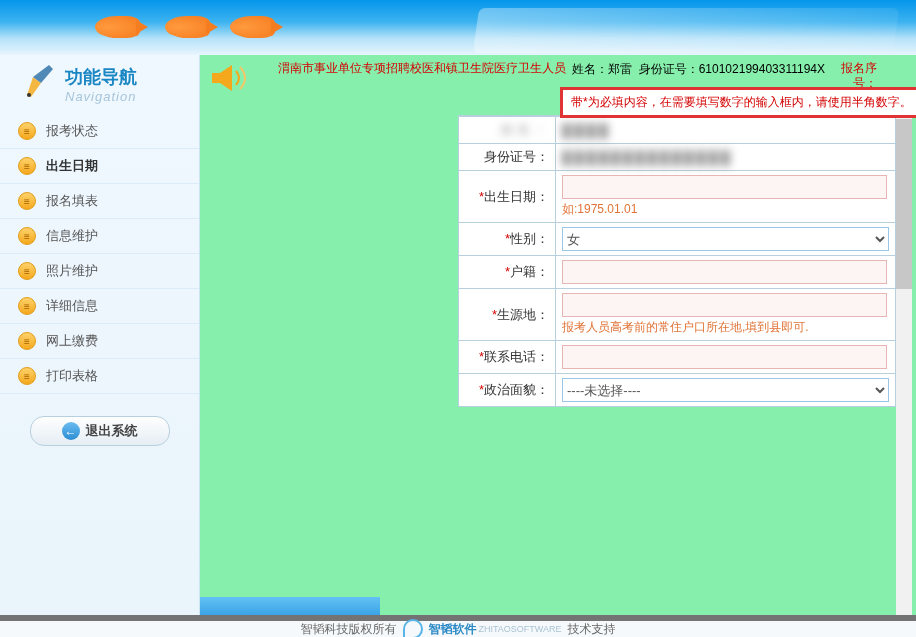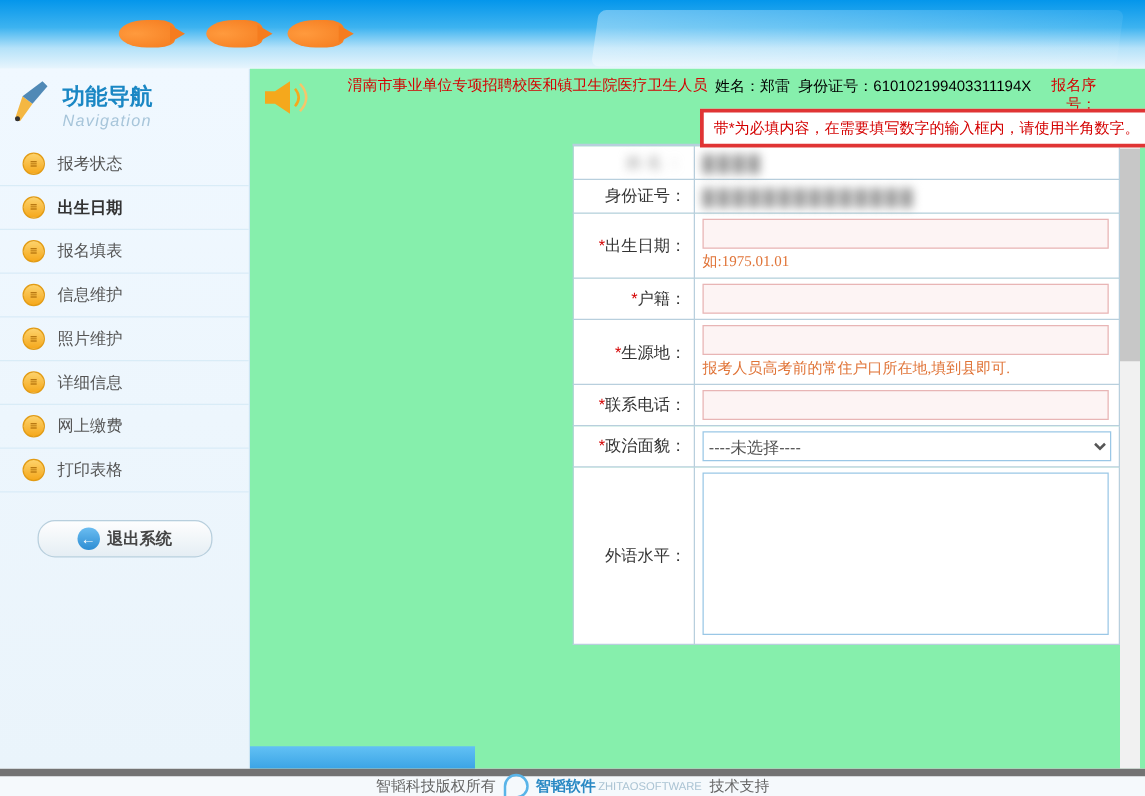--- a/index.html
+++ b/index.html
@@ -7,21 +7,21 @@
     
     .header-bg { height: 55px; background: linear-gradient(to bottom, #0496eb 0%, #3db3f0 40%, #b5e2f9 70%, #e8f5fd 100%); position: relative; overflow: hidden; }
     .kb-decoration { position: absolute; right: 20px; top: 8px; width: 420px; height: 45px; background: linear-gradient(135deg, rgba(255,255,255,0.35), rgba(255,255,255,0.05)); border-radius: 6px; transform: skewX(-8deg); }
     .fish { position: absolute; width: 45px; height: 22px; background: radial-gradient(ellipse at 30% 50%, #ff9a3d, #f57c1f); border-radius: 50% 30% 30% 50%; top: 16px; }
     .fish::after { content:''; position:absolute; right:-8px; top:4px; width:0; height:0; border-left:12px solid #f57c1f; border-top:7px solid transparent; border-bottom:7px solid transparent;}
     .fish:nth-child(2){left:95px} .fish:nth-child(3){left:165px} .fish:nth-child(4){left:230px}
     
     .main-area { display: flex; height: 560px; }
     
     .sidebar { width: 200px; background: linear-gradient(to bottom, #f0f8ff, #eaf4fb); border-right: 1px solid #cde5f3; }
-    .nav-header { padding: 10px 12px 2px 50px; position: relative; }
+    .nav-header { padding: 10px 12px 2px 50px; position: relative; margin-left: 15px; }
     .pen-icon { position:absolute; left:8px; top:8px; width:36px; height:36px; }
     .nav-title { font-size: 18px; color: #1a87c4; font-weight:bold; }
     .nav-sub { font-size: 13px; color: #a7c5da; font-style: italic; letter-spacing:1px; }
     .nav-list { margin-top: 8px; }
     .nav-item { display:flex; align-items:center; padding: 8px 8px 8px 18px; border-bottom: 1px solid #d9ecf7; cursor:pointer; color:#555; }
     .nav-bullet { width:18px; height:18px; border-radius:50%; background:linear-gradient(#fdd26b,#f5a81c); margin-right:10px; display:flex; align-items:center; justify-content:center; font-size:10px; color:#a46200; border:1px solid #e29b14;}
     .nav-item.current { font-weight:bold; color:#333; }
     .logout-btn { margin: 22px auto 0; width: 140px; height: 30px; background: linear-gradient(#fefefe,#e5eef4); border:1px solid #b8cfdd; border-radius: 14px; display:flex; align-items:center; justify-content:center; gap:6px; cursor:pointer; color:#444; font-weight:bold; }
     .logout-arrow { width:18px; height:18px; border-radius:50%; background:linear-gradient(#6bbdf1,#2d8dd3); color:#fff; display:flex; align-items:center; justify-content:center; font-size:12px;}
     
@@ -36,21 +36,21 @@
     .red-notice-box { position:absolute; top:32px; left:360px; width:512px; border:3px solid #e03434; background:#fff; padding:4px 8px; font-size:12px; color:#d40000; z-index:5; }
     
     .form-container { position:absolute; top:60px; left:258px; right:20px; bottom:0; overflow-y:auto; border-top:1px solid #b8cfdd;}
     table.form-tbl { width:100%; border-collapse:collapse; }
     table.form-tbl td { border:1px solid #b8cfdd; padding:4px 6px; vertical-align:middle; }
     td.lbl { width:155px; text-align:right; background:#fff; color:#333; font-size:13px; }
     td.lbl .req { color:#d40000; }
     td.fld { background:#fff; }
     .txt-input { width:325px; height:24px; border:1px solid #e8b5b5; background:#fdf4f4; padding:0 4px; font-size:13px; }
     .sel-input { width:327px; height:24px; border:1px solid #9ac7e6; background:#fff; font-size:13px; color:#555;}
-    .hint { color:#e07438; font-size:12px; margin-top:2px;font-family:Liberation Serif, serif; }
+    .hint { color:#e07438; font-size:12px; margin-top:2px; }
     .txt-area { width:325px; height:130px; border:1px solid #9ac7e6; background:#fff; resize:none; }
     .blur-strip { filter: blur(4px); color:#999; letter-spacing:3px;}
     
     .scrollbar { position:absolute; right:4px; top:60px; width:16px; bottom:0; background:#f1f1f1; }
     .scroll-thumb { background:#c7c7c7; width:100%; height:170px; margin-top:4px;}
     
     .bottom-strip { position:absolute; bottom:22px; left:200px; width:180px; height:18px; background:linear-gradient(#62c1f4,#3ba4e6);}
     
     .footer { position:absolute; bottom:0; left:0; right:0; height:22px; background:#f5f9fc; text-align:center; font-size:12px; color:#666; display:flex; align-items:center; justify-content:center; gap:6px; border-top:6px solid #737373;}
     .footer-logo { width:20px; height:20px; border:2px solid #59b4e8; border-radius:50% 50% 50% 10%; display:inline-block;}
@@ -144,38 +144,38 @@
             </tr>
         <tr>
               <td class="lbl">身份证号：</td>
             <td class="fld"><span class="blur-strip">██████████████</span></td>
             </tr>
         <tr>
               <td class="lbl"><span class="req">*</span><span>出生日期：</span></td>
             <td class="fld"><input class="txt-input" style=""><div class="hint">如:1975.01.01</div></td>
             </tr>
         <tr>
+              <td class="lbl"><span class="req">*</span><span>性别：</span></td>
+            <td class="fld"><select class="sel-input"><option>女</option></select></td>
+            </tr>
+        <tr>
               <td class="lbl"><span class="req">*</span><span>户籍：</span></td>
             <td class="fld"><input class="txt-input" style=""></td>
             </tr>
         <tr>
               <td class="lbl"><span class="req">*</span><span>生源地：</span></td>
             <td class="fld"><input class="txt-input" style=""><div class="hint">报考人员高考前的常住户口所在地,填到县即可.</div></td>
             </tr>
         <tr>
               <td class="lbl"><span class="req">*</span><span>联系电话：</span></td>
             <td class="fld"><input class="txt-input" style=""></td>
             </tr>
         <tr>
               <td class="lbl"><span class="req">*</span><span>政治面貌：</span></td>
             <td class="fld"><select class="sel-input"><option>----未选择----</option></select></td>
-            </tr>
-        <tr>
-              <td class="lbl">外语水平：</td>
-            <td class="fld"><textarea class="txt-area" style=""></textarea></td>
             </tr>
       </tbody>
         </table>
     </div>
 
     <div class="scrollbar">
         <div class="scroll-thumb"></div>
       </div>
   </div>
 </div>

